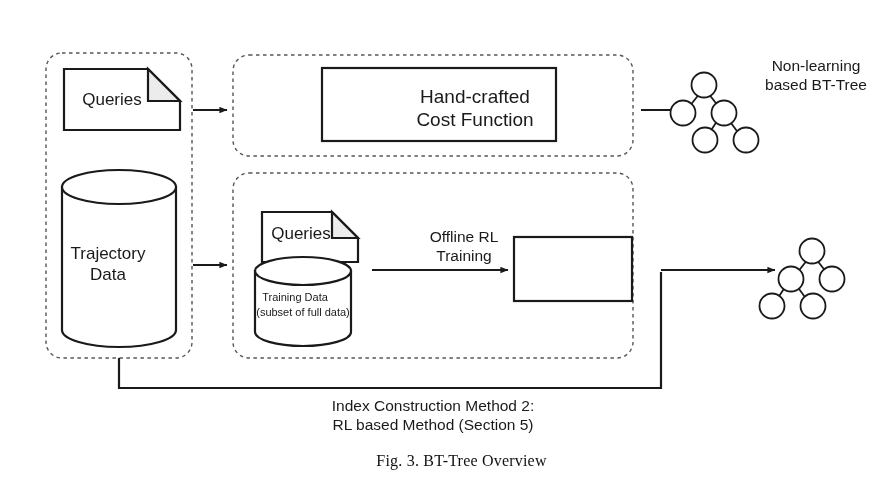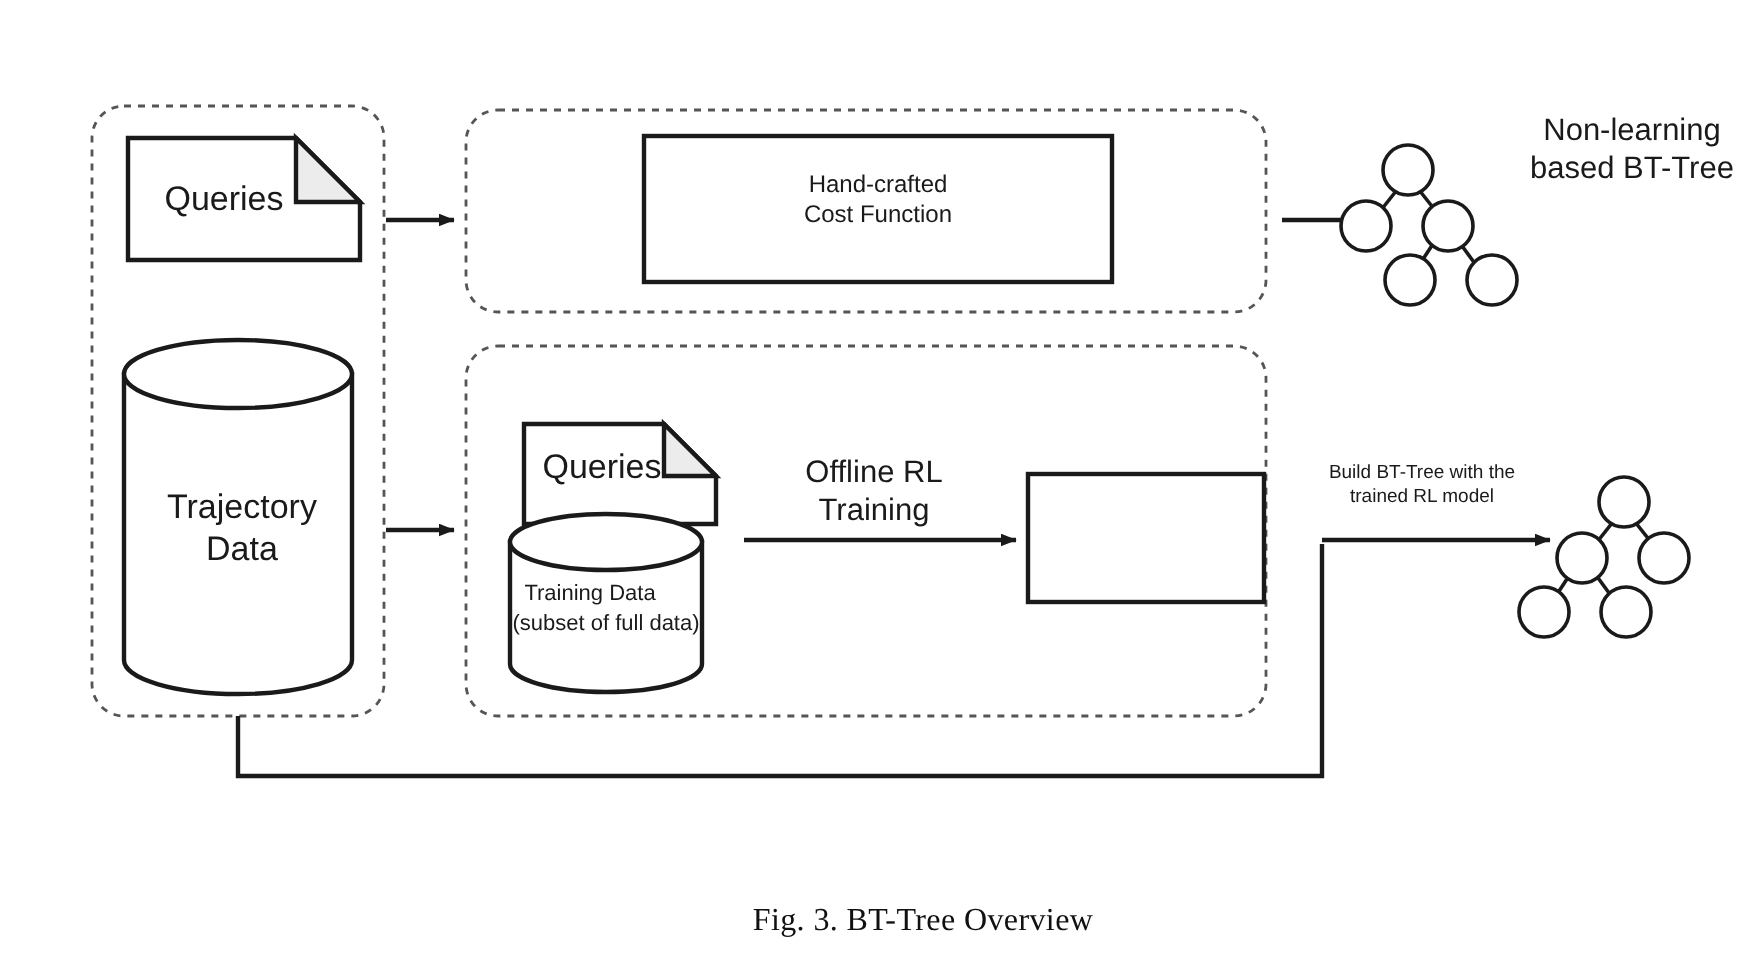--- a/index.html
+++ b/index.html
@@ -27,21 +27,21 @@
   }
   .lbl {
     position: absolute;
     text-align: center;
     line-height: 1.22;
     color: #1a1a1a;
     white-space: pre-line;
     font-family: "Liberation Sans", sans-serif;
   }
   .lbl-title      { font-size: 15.5px; }
-  .lbl-box        { font-size: 12px; }
+  .lbl-box        { font-size: 19px; margin-left: 36px; }
   .lbl-node       { font-size: 17px; }
   .lbl-small      { font-size: 11px; }
   .lbl-tiny       { font-size: 9.5px; }
   .lbl-edge       { font-size: 15.5px; }
   .caption {
     position: absolute;
     width: 875px;
     text-align: center;
     font-family: "Liberation Serif", serif;
     font-size: 16px;
@@ -125,39 +125,39 @@
       <circle cx="832" cy="279" r="12.5"></circle>
       <circle cx="772" cy="306" r="12.5"></circle>
       <circle cx="813" cy="306" r="12.5"></circle>
     </g>
 
   </svg>
 
 
   <div class="lbl lbl-node" style="left:64px; top:90px; width:96px;">Queries</div>
 
-  <div class="lbl lbl-node" style="left:62px; top:244px; width:92px;margin-left:13px;">Trajectory
+  <div class="lbl lbl-node" style="left:62px; top:244px; width:92px;">Trajectory
 Data</div>
 
   <div class="lbl lbl-box" style="left:322px; top:85px; width:234px;">Hand-crafted
 Cost Function</div>
 
   <div class="lbl lbl-title" style="left:757px; top:57px; width:118px;">Non-learning
 based BT-Tree</div>
 
   <div class="lbl lbl-node" style="left:262px; top:224px; width:78px;">Queries</div>
 
   <div class="lbl lbl-small" style="left:255px; top:291px; width:80px;">Training Data</div>
 
   <div class="lbl lbl-small" style="left:249px; top:306px; width:108px;">(subset of full data)</div>
 
-  <div class="lbl lbl-edge" style="left:381px; top:228px; width:112px;">Offline RL
+  <div class="lbl lbl-edge" style="left:408px; top:228px; width:112px;">Offline RL
 Training</div>
 
 
-  <div class="lbl lbl-tiny" style="left:637px; top:231px; width:148px;">Build BT-Tree with the
-trained RL model</div>
 
 
+  <div class="lbl lbl-title" style="left:233px; top:397px; width:400px;">Index Construction Method 2:
+RL based Method (Section 5)</div>
 
   <div class="caption" style="left:0px; top:452px;margin-left:24px;">Fig. 3.  BT-Tree Overview</div>
 
 </div>
 
 </body></html>

